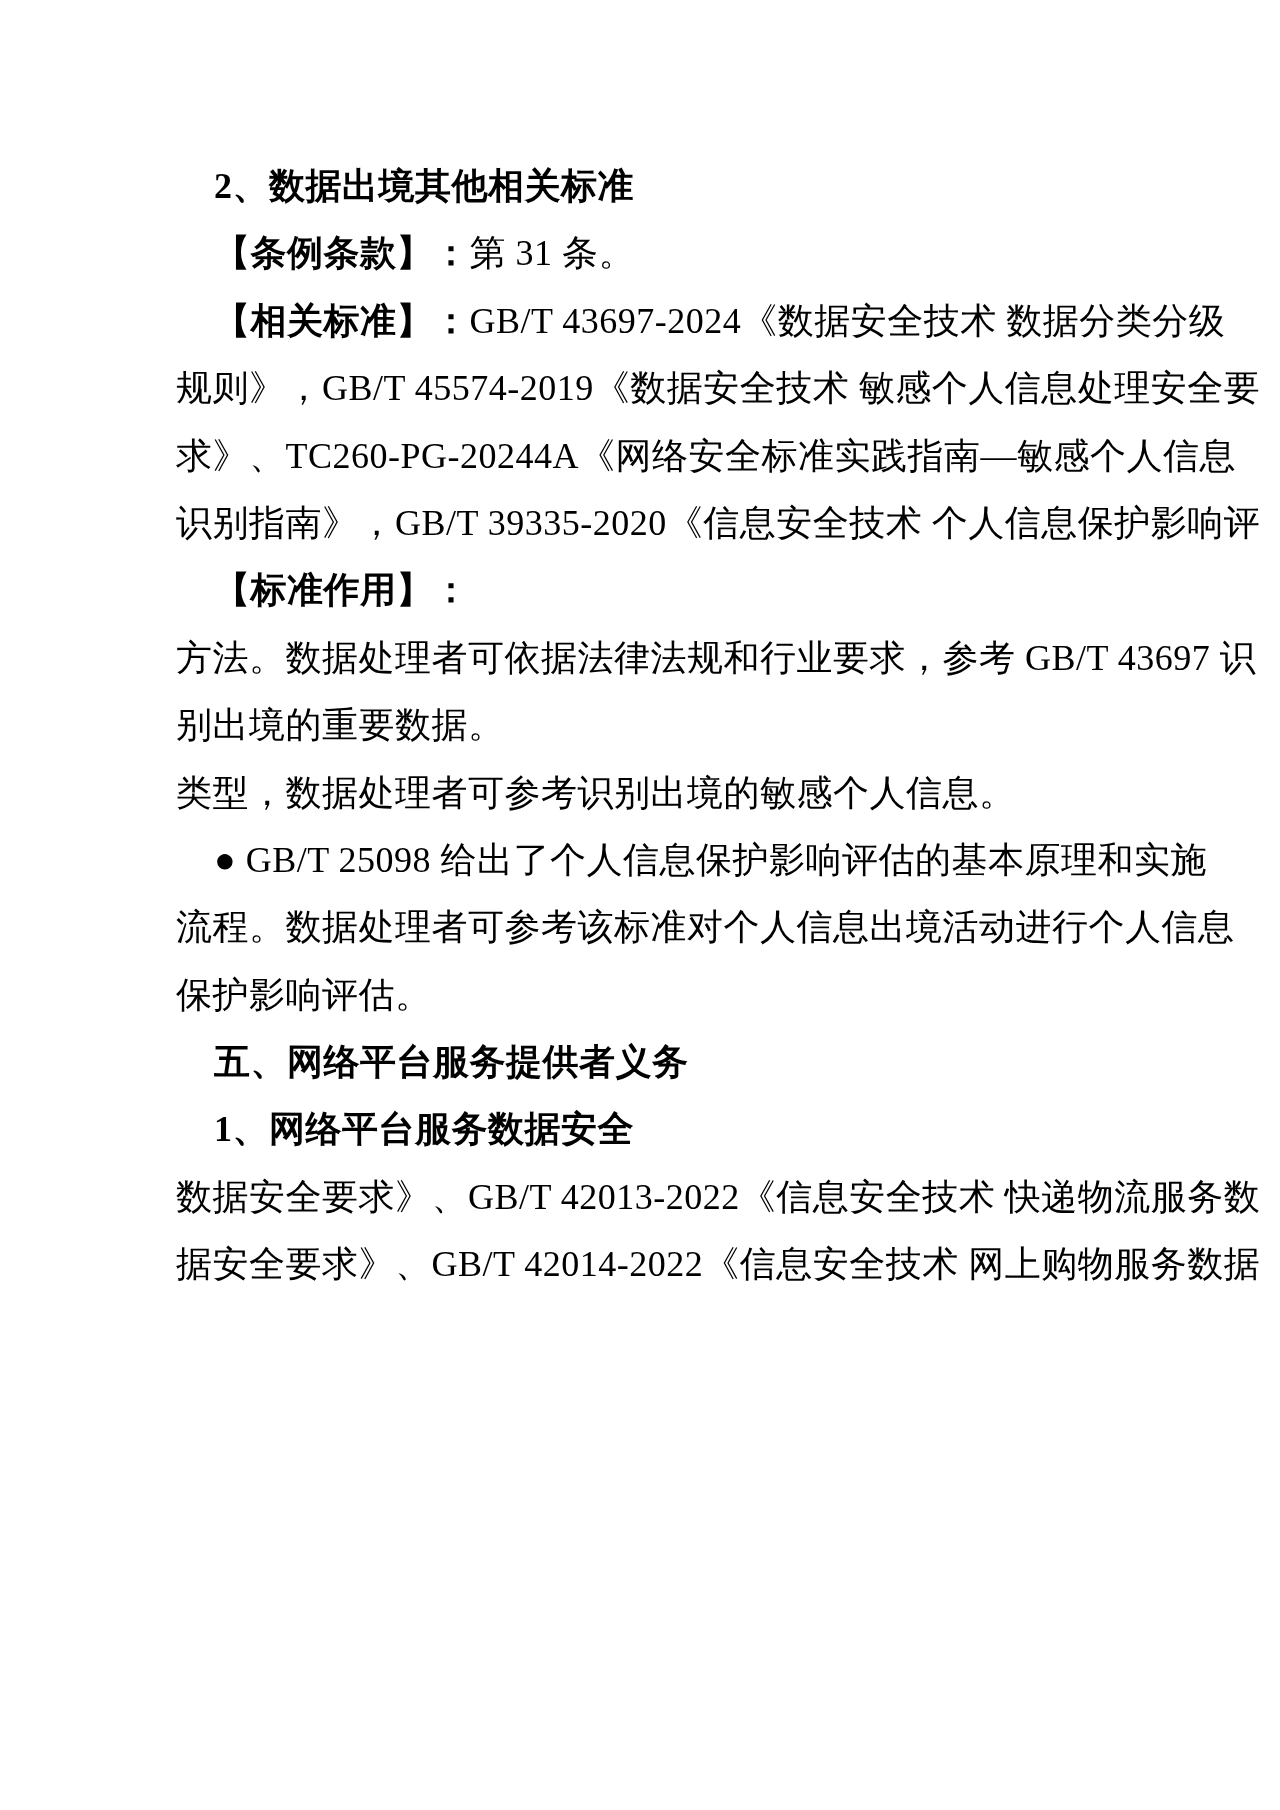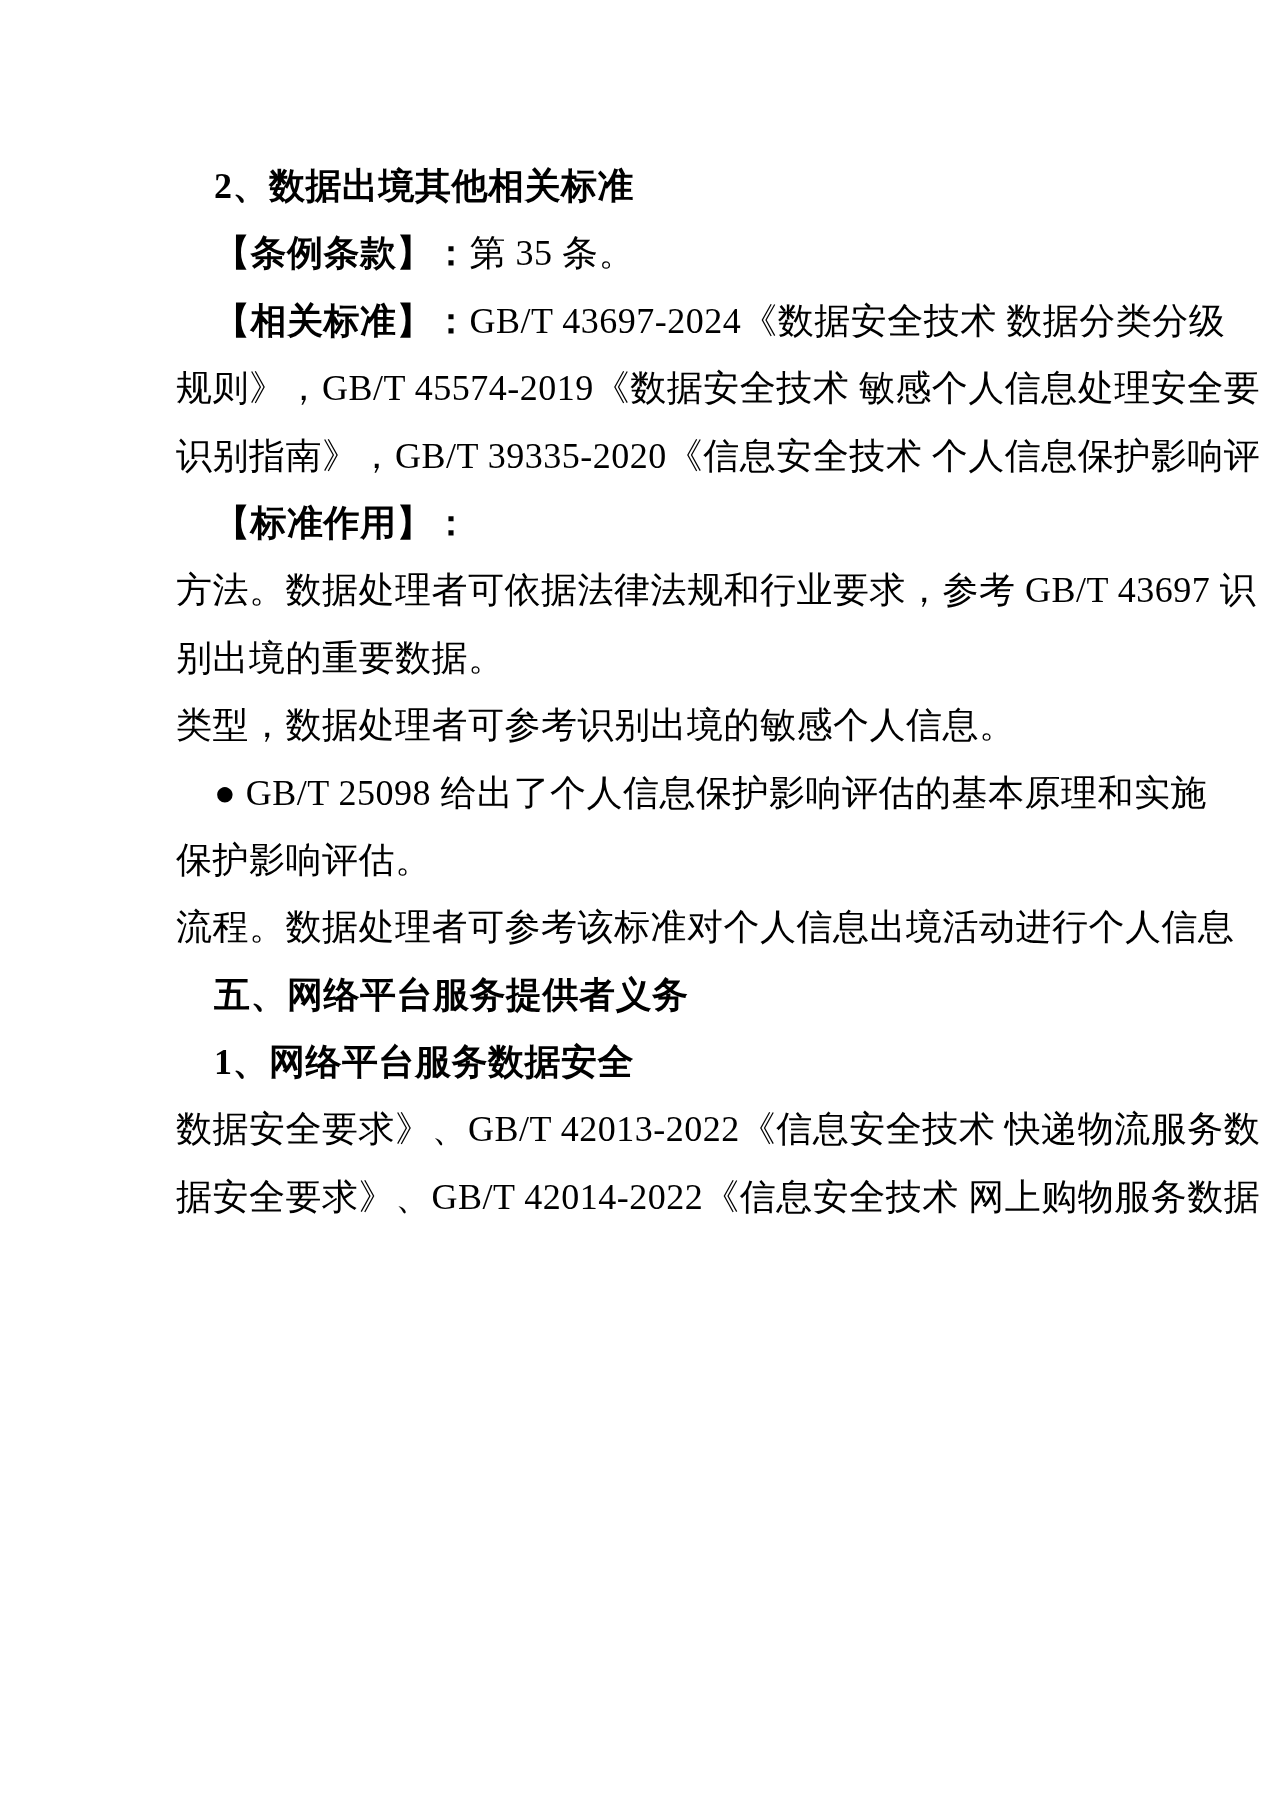--- a/index.html
+++ b/index.html
@@ -38,29 +38,30 @@
   .seg-regular {
     font-weight: normal;
   }
 </style>
 </head>
 <body>
 
 <div class="page">
   <div class="doc-body" id="doc-body">
       <div class="text-line indent"><span class="seg-bold">2、数据出境其他相关标准</span></div>
-      <div class="text-line indent"><span class="seg-bold">【条例条款】：</span><span class="seg-regular">第 35 条。</span></div>
+      <div class="text-line indent"><span class="seg-bold">【条例条款】：</span><span class="seg-regular">第 31 条。</span></div>
       <div class="text-line indent"><span class="seg-bold">【相关标准】：</span><span class="seg-regular">GB/T 43697-2024《数据安全技术 数据分类分级</span></div>
       <div class="text-line"><span class="seg-regular">规则》，GB/T 45574-2019《数据安全技术 敏感个人信息处理安全要</span></div>
+      <div class="text-line"><span class="seg-regular">求》、TC260-PG-20244A《网络安全标准实践指南—敏感个人信息</span></div>
       <div class="text-line"><span class="seg-regular">识别指南》，GB/T 39335-2020《信息安全技术 个人信息保护影响评</span></div>
       <div class="text-line indent"><span class="seg-bold">【标准作用】：</span></div>
       <div class="text-line"><span class="seg-regular">方法。数据处理者可依据法律法规和行业要求，参考 GB/T 43697 识</span></div>
       <div class="text-line"><span class="seg-regular">别出境的重要数据。</span></div>
       <div class="text-line"><span class="seg-regular">类型，数据处理者可参考识别出境的敏感个人信息。</span></div>
       <div class="text-line indent"><span class="seg-regular">● GB/T 25098 给出了个人信息保护影响评估的基本原理和实施</span></div>
+      <div class="text-line"><span class="seg-regular">流程。数据处理者可参考该标准对个人信息出境活动进行个人信息</span></div>
       <div class="text-line"><span class="seg-regular">保护影响评估。</span></div>
-      <div class="text-line"><span class="seg-regular">流程。数据处理者可参考该标准对个人信息出境活动进行个人信息</span></div>
       <div class="text-line indent"><span class="seg-bold">五、网络平台服务提供者义务</span></div>
       <div class="text-line indent"><span class="seg-bold">1、网络平台服务数据安全</span></div>
       <div class="text-line"><span class="seg-regular">数据安全要求》、GB/T 42013-2022《信息安全技术 快递物流服务数</span></div>
       <div class="text-line"><span class="seg-regular">据安全要求》、GB/T 42014-2022《信息安全技术 网上购物服务数据</span></div>
     </div>
 </div>
 
 </body></html>

